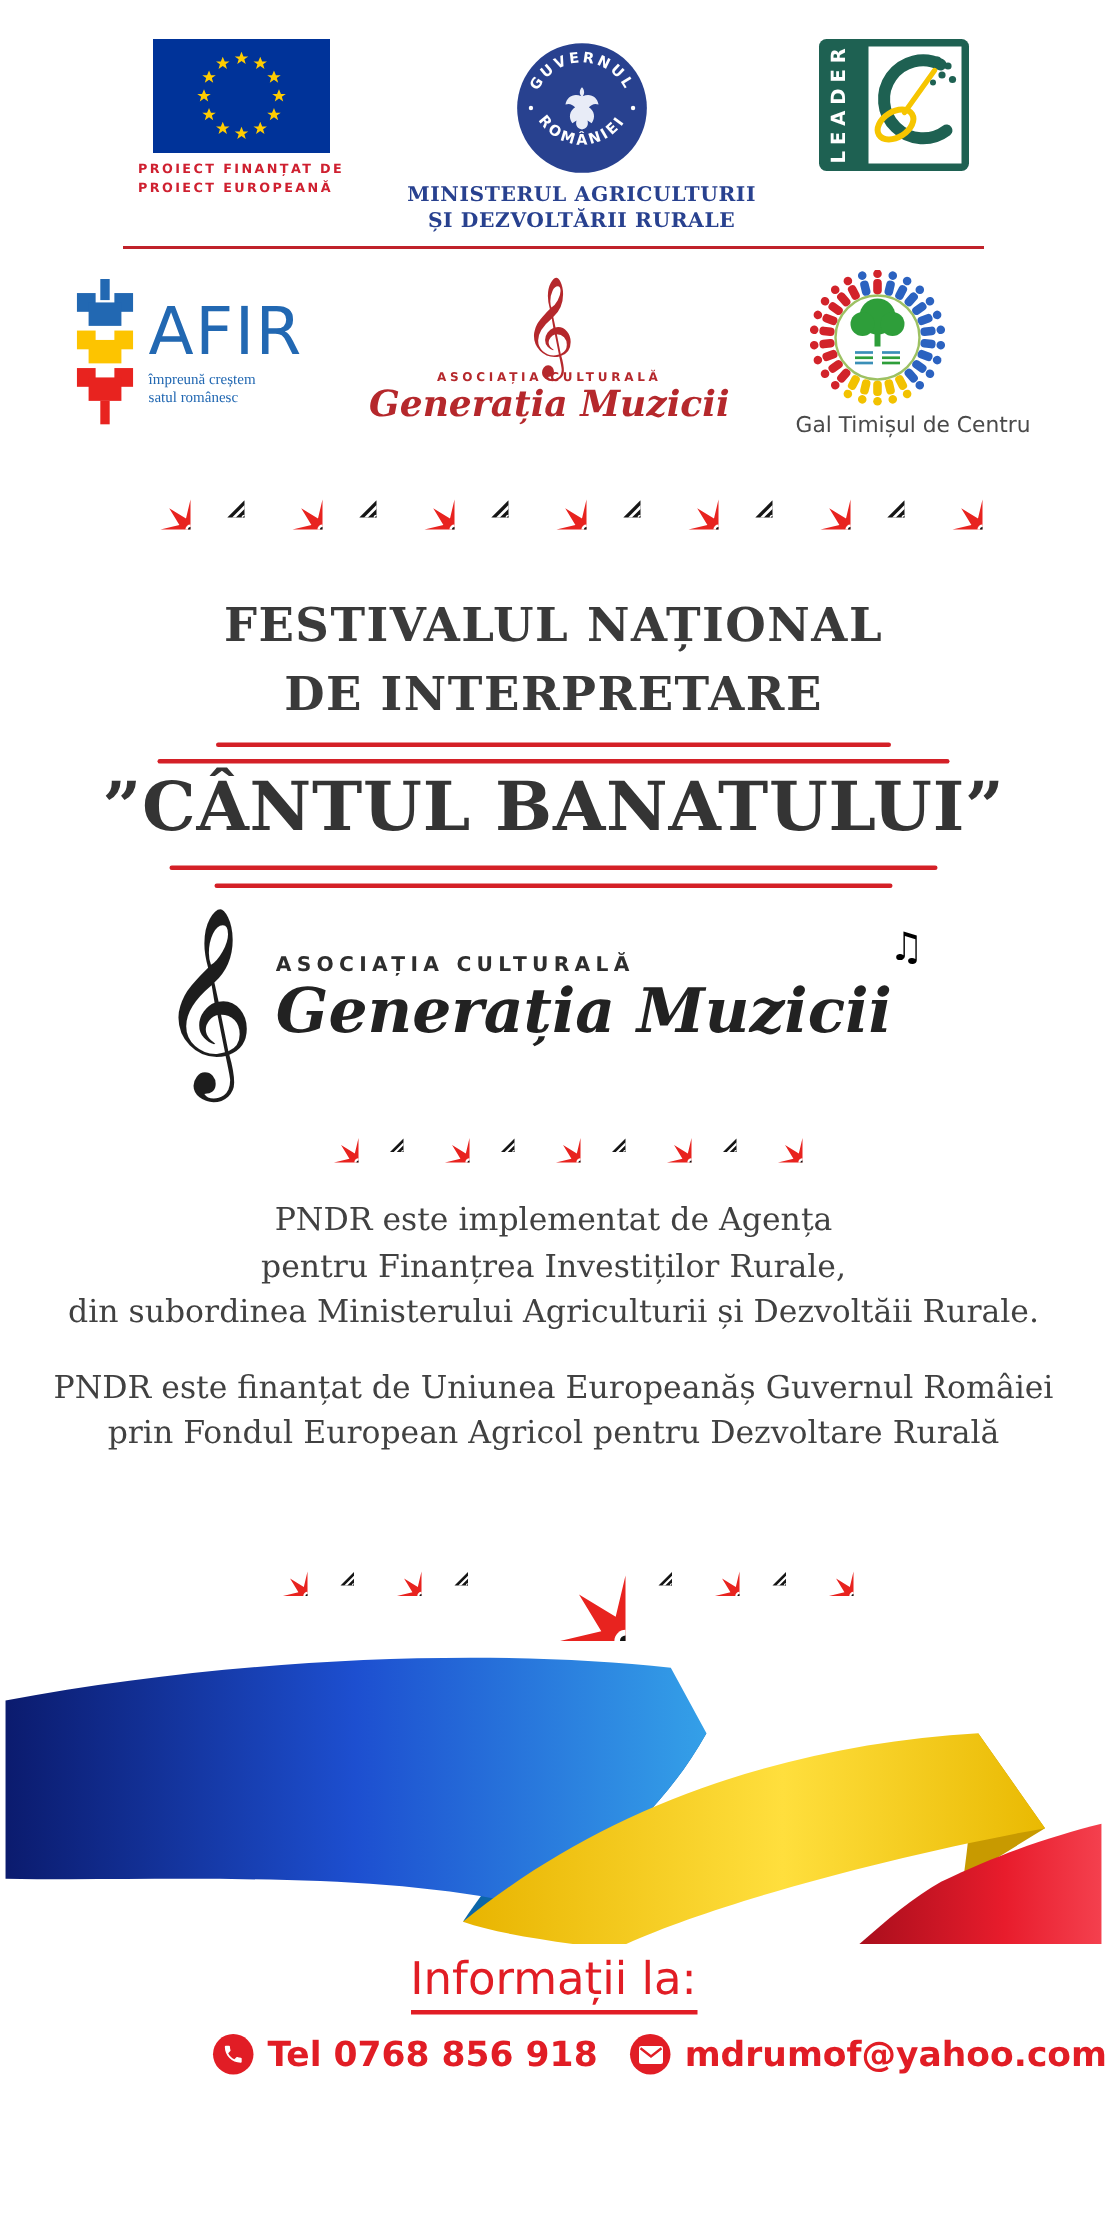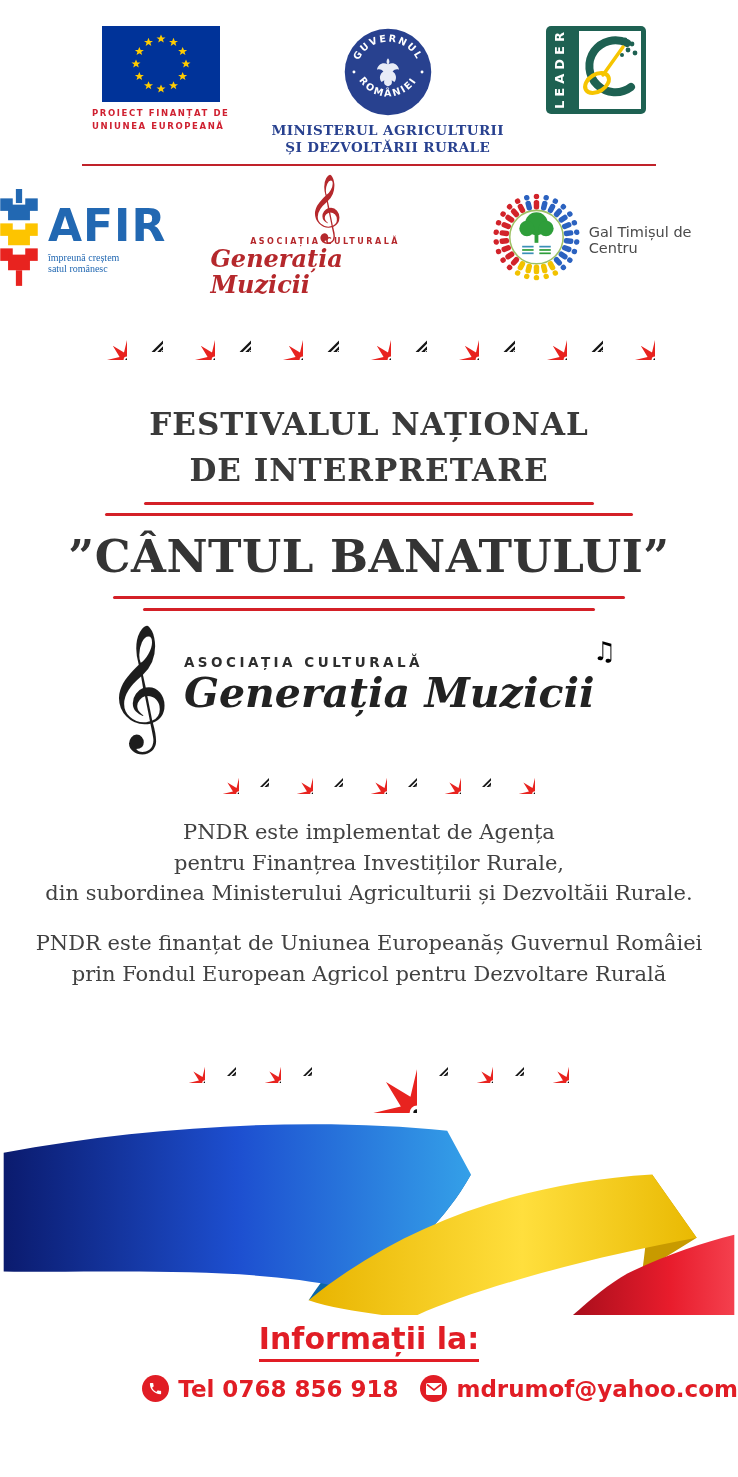--- a/index.html
+++ b/index.html
@@ -20,64 +20,64 @@
                letter-spacing:.4px;line-height:1.25;text-align:center}
   .leader-box{width:100px;height:88px;background:var(--leader-green);border-radius:5px;
               display:flex;padding:5px;position:relative}
   .leader-vert{writing-mode:vertical-rl;transform:rotate(180deg);color:#fff;
                font-family:"DejaVu Sans",sans-serif;font-weight:bold;font-size:13px;
                letter-spacing:4px;margin-left:1px}
   .leader-panel{position:absolute;right:5px;top:5px;width:62px;height:78px;background:#fff}
   .redline{height:2px;background:#c0222a;width:574px;margin:8px auto 0}
   .logos-row2{display:flex;justify-content:center;align-items:center;gap:44px;margin-top:14px}
   .afir-wrap{display:flex;align-items:center;gap:10px}
-  .afir-name{color:var(--afir-blue);font-family:"DejaVu Sans",sans-serif;font-weight:bold;
+  .afir-name{color:var(--afir-blue);font-family:"DejaVu Sans",sans-serif;font-weight:normal;
              font-size:44px;line-height:1;letter-spacing:1px}
   .afir-tag{color:var(--afir-blue);font-family:Liberation Serif, serif;font-size:10px;
             line-height:1.15;margin-top:4px}
   .gm-small{display:flex;flex-direction:column;align-items:center;color:#b5282c}
   .gm-small .clef{font-family:"DejaVu Sans",sans-serif;font-size:58px;line-height:.95}
   .gm-assoc-s{font-family:"DejaVu Sans",sans-serif;font-weight:bold;font-size:8px;
               letter-spacing:2.5px;margin-top:2px}
   .gm-name-s{font-style:italic;font-weight:bold;font-size:24px;line-height:1.1}
-  .gal-wrap{display:flex;flex-direction:row;align-items:center}
+  .gal-wrap{display:flex;flex-direction:column;align-items:flex-start}
   .gal-label{color:#4a4a4a;font-family:"DejaVu Sans",sans-serif;font-size:14.5px;margin-top:2px}
   
   .band{display:flex;align-items:center;justify-content:center;gap:8px}
   .band svg{display:block}
   #band1{margin-top:16px;height:46px}
   #band2{margin-top:16px;height:38px}
   #band3{margin-top:24px;height:104px;gap:9px}
   
   .fest-title{margin-top:40px;color:var(--text-dark);font-weight:bold;font-size:31px;
               letter-spacing:1px;line-height:1.5;text-align:center}
   .rule{background:#d42027;height:3px;margin:0 auto;border-radius:2px}
   #rule1{width:450px;margin-top:8px}
   #rule2{width:528px;margin-top:8px}
-  .main-title{margin-top:16px;color:#343434;font-weight:bold;font-size:45px;
+  .main-title{margin-top:4px;color:#343434;font-weight:bold;font-size:45px;
               letter-spacing:.5px;line-height:1.1;text-align:center}
   #rule3{width:512px;margin-top:15px}
   #rule4{width:452px;margin-top:9px}
   
   .center-logo{margin-top:18px;display:flex;justify-content:center;align-items:center;gap:14px;height:112px}
   .center-logo .clef{font-family:"DejaVu Sans",sans-serif;font-size:108px;line-height:.9;color:#1d1d1d}
   .cl-col{display:flex;flex-direction:column;align-items:flex-start}
   .gm-assoc{font-family:"DejaVu Sans",sans-serif;font-weight:bold;font-size:13.5px;
             letter-spacing:3.5px;color:#2e2e2e}
   .gm-name{font-style:italic;font-weight:bold;font-size:41px;color:#222;line-height:1.15}
   .notes{font-family:"DejaVu Sans",sans-serif;font-size:26px;position:relative;top:-34px;left:-16px}
   
   .para{color:var(--body-text);font-size:21px;line-height:1.45;text-align:center}
   #p1{margin-top:26px} #p2{margin-top:22px} #p3{margin-top:20px}
   
   .ribbon{margin-top:0;height:198px;width:738px}
   
   .info-heading{margin-top:2px;text-align:center}
   .info-heading span{display:inline-block;color:var(--accent-red);font-family:"DejaVu Sans",sans-serif;
-       font-weight:bold;font-size:30px;border-bottom:3px solid var(--accent-red);padding-bottom:3px}
+       font-weight:normal;font-size:30px;border-bottom:3px solid var(--accent-red);padding-bottom:3px}
   .contacts{display:flex;justify-content:flex-end;align-items:center;gap:22px;margin-top:13px}
   .contact-item{display:flex;align-items:center;gap:9px;color:var(--accent-red);
        font-family:"DejaVu Sans",sans-serif;font-weight:bold;font-size:23px}
   .icon-circle{width:27px;height:27px;border-radius:50%;background:var(--accent-red);
        display:flex;align-items:center;justify-content:center;flex:0 0 auto}
 </style>
 </head>
 <body>
 
 <svg width="0" height="0" style="position:absolute" aria-hidden="true">
@@ -120,21 +120,21 @@
             <use href="#star5" x="54" y="58" width="10" height="10"></use>
             <use href="#star5" x="41.50000000000001" y="54.65063509461097" width="10" height="10"></use>
             <use href="#star5" x="32.34936490538904" y="45.500000000000014" width="10" height="10"></use>
             <use href="#star5" x="29" y="33.00000000000001" width="10" height="10"></use>
             <use href="#star5" x="32.34936490538904" y="20.499999999999996" width="10" height="10"></use>
             <use href="#star5" x="41.499999999999986" y="11.349364905389042" width="10" height="10"></use>
           </g>
       </svg>
       <div class="eu-caption">
         <div>PROIECT FINANȚAT DE</div>
-        <div>UNIUNEA EUROPEANĂ</div>
+        <div>PROIECT EUROPEANĂ</div>
       </div>
     </div>
     <div class="logo-block">
       <svg width="92" height="92" viewBox="0 0 100 100">
         <circle cx="50" cy="50" r="47" fill="var(--gov-blue)"></circle>
         <path id="arcTop" d="M15,52 A35,35 0 0 1 85,52" fill="none"></path>
         <path id="arcBot" d="M14,48 A37,37 0 0 0 86,48" fill="none"></path>
         <text font-family="DejaVu Sans,sans-serif" font-size="10.5" font-weight="bold" fill="#fff" letter-spacing="2">
           <textPath href="#arcTop" startOffset="50%" text-anchor="middle">GUVERNUL</textPath>
         </text>

